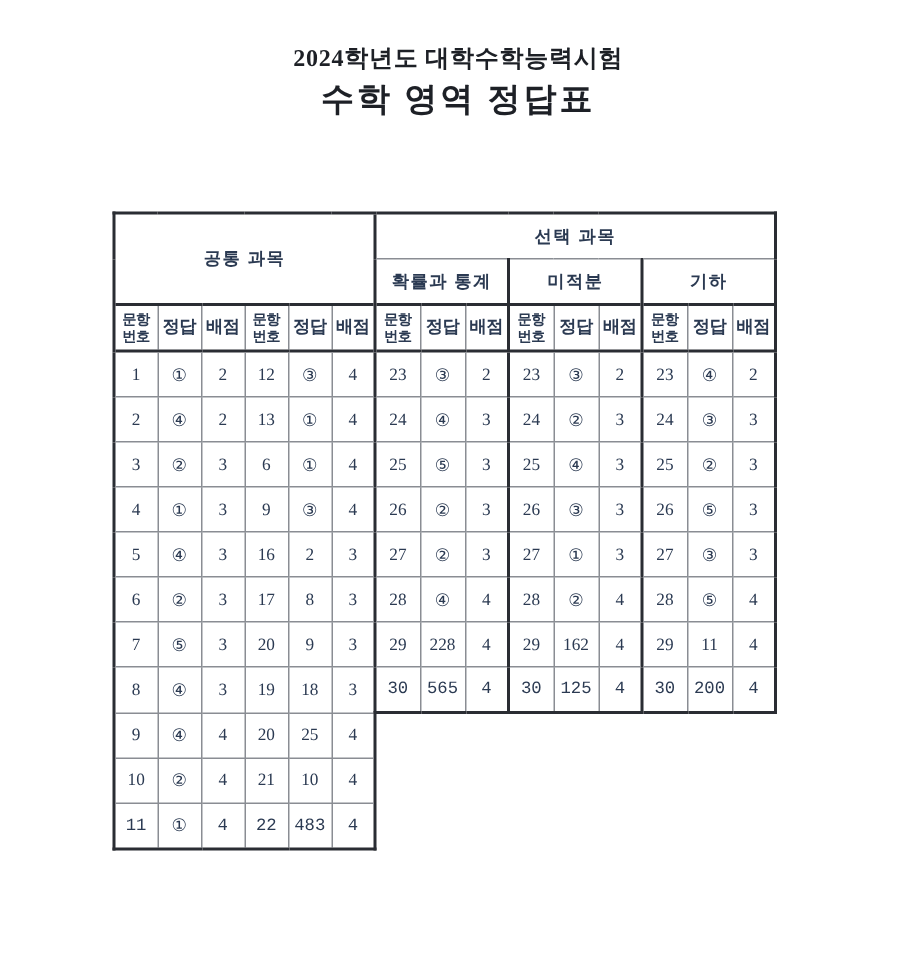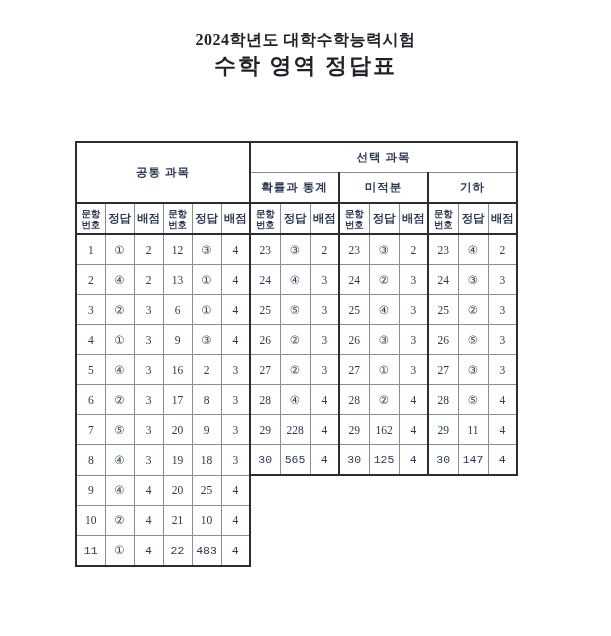--- a/index.html
+++ b/index.html
@@ -281,21 +281,21 @@
           <td class="num">19</td>
           <td class="ans">18</td>
           <td class="score">3</td>
           <td class="num bl bb">30</td>
           <td class="ans bb">565</td>
           <td class="score bb">4</td>
           <td class="num bl bb">30</td>
           <td class="ans bb">125</td>
           <td class="score bb">4</td>
           <td class="num bl bb">30</td>
-          <td class="ans bb">147</td>
+          <td class="ans bb">200</td>
           <td class="score br bb">4</td>
         </tr>
 
         <tr>
           <td class="num bl">9</td>
           <td class="ans">④</td>
           <td class="score">4</td>
           <td class="num">20</td>
           <td class="ans">25</td>
           <td class="score br">4</td>

